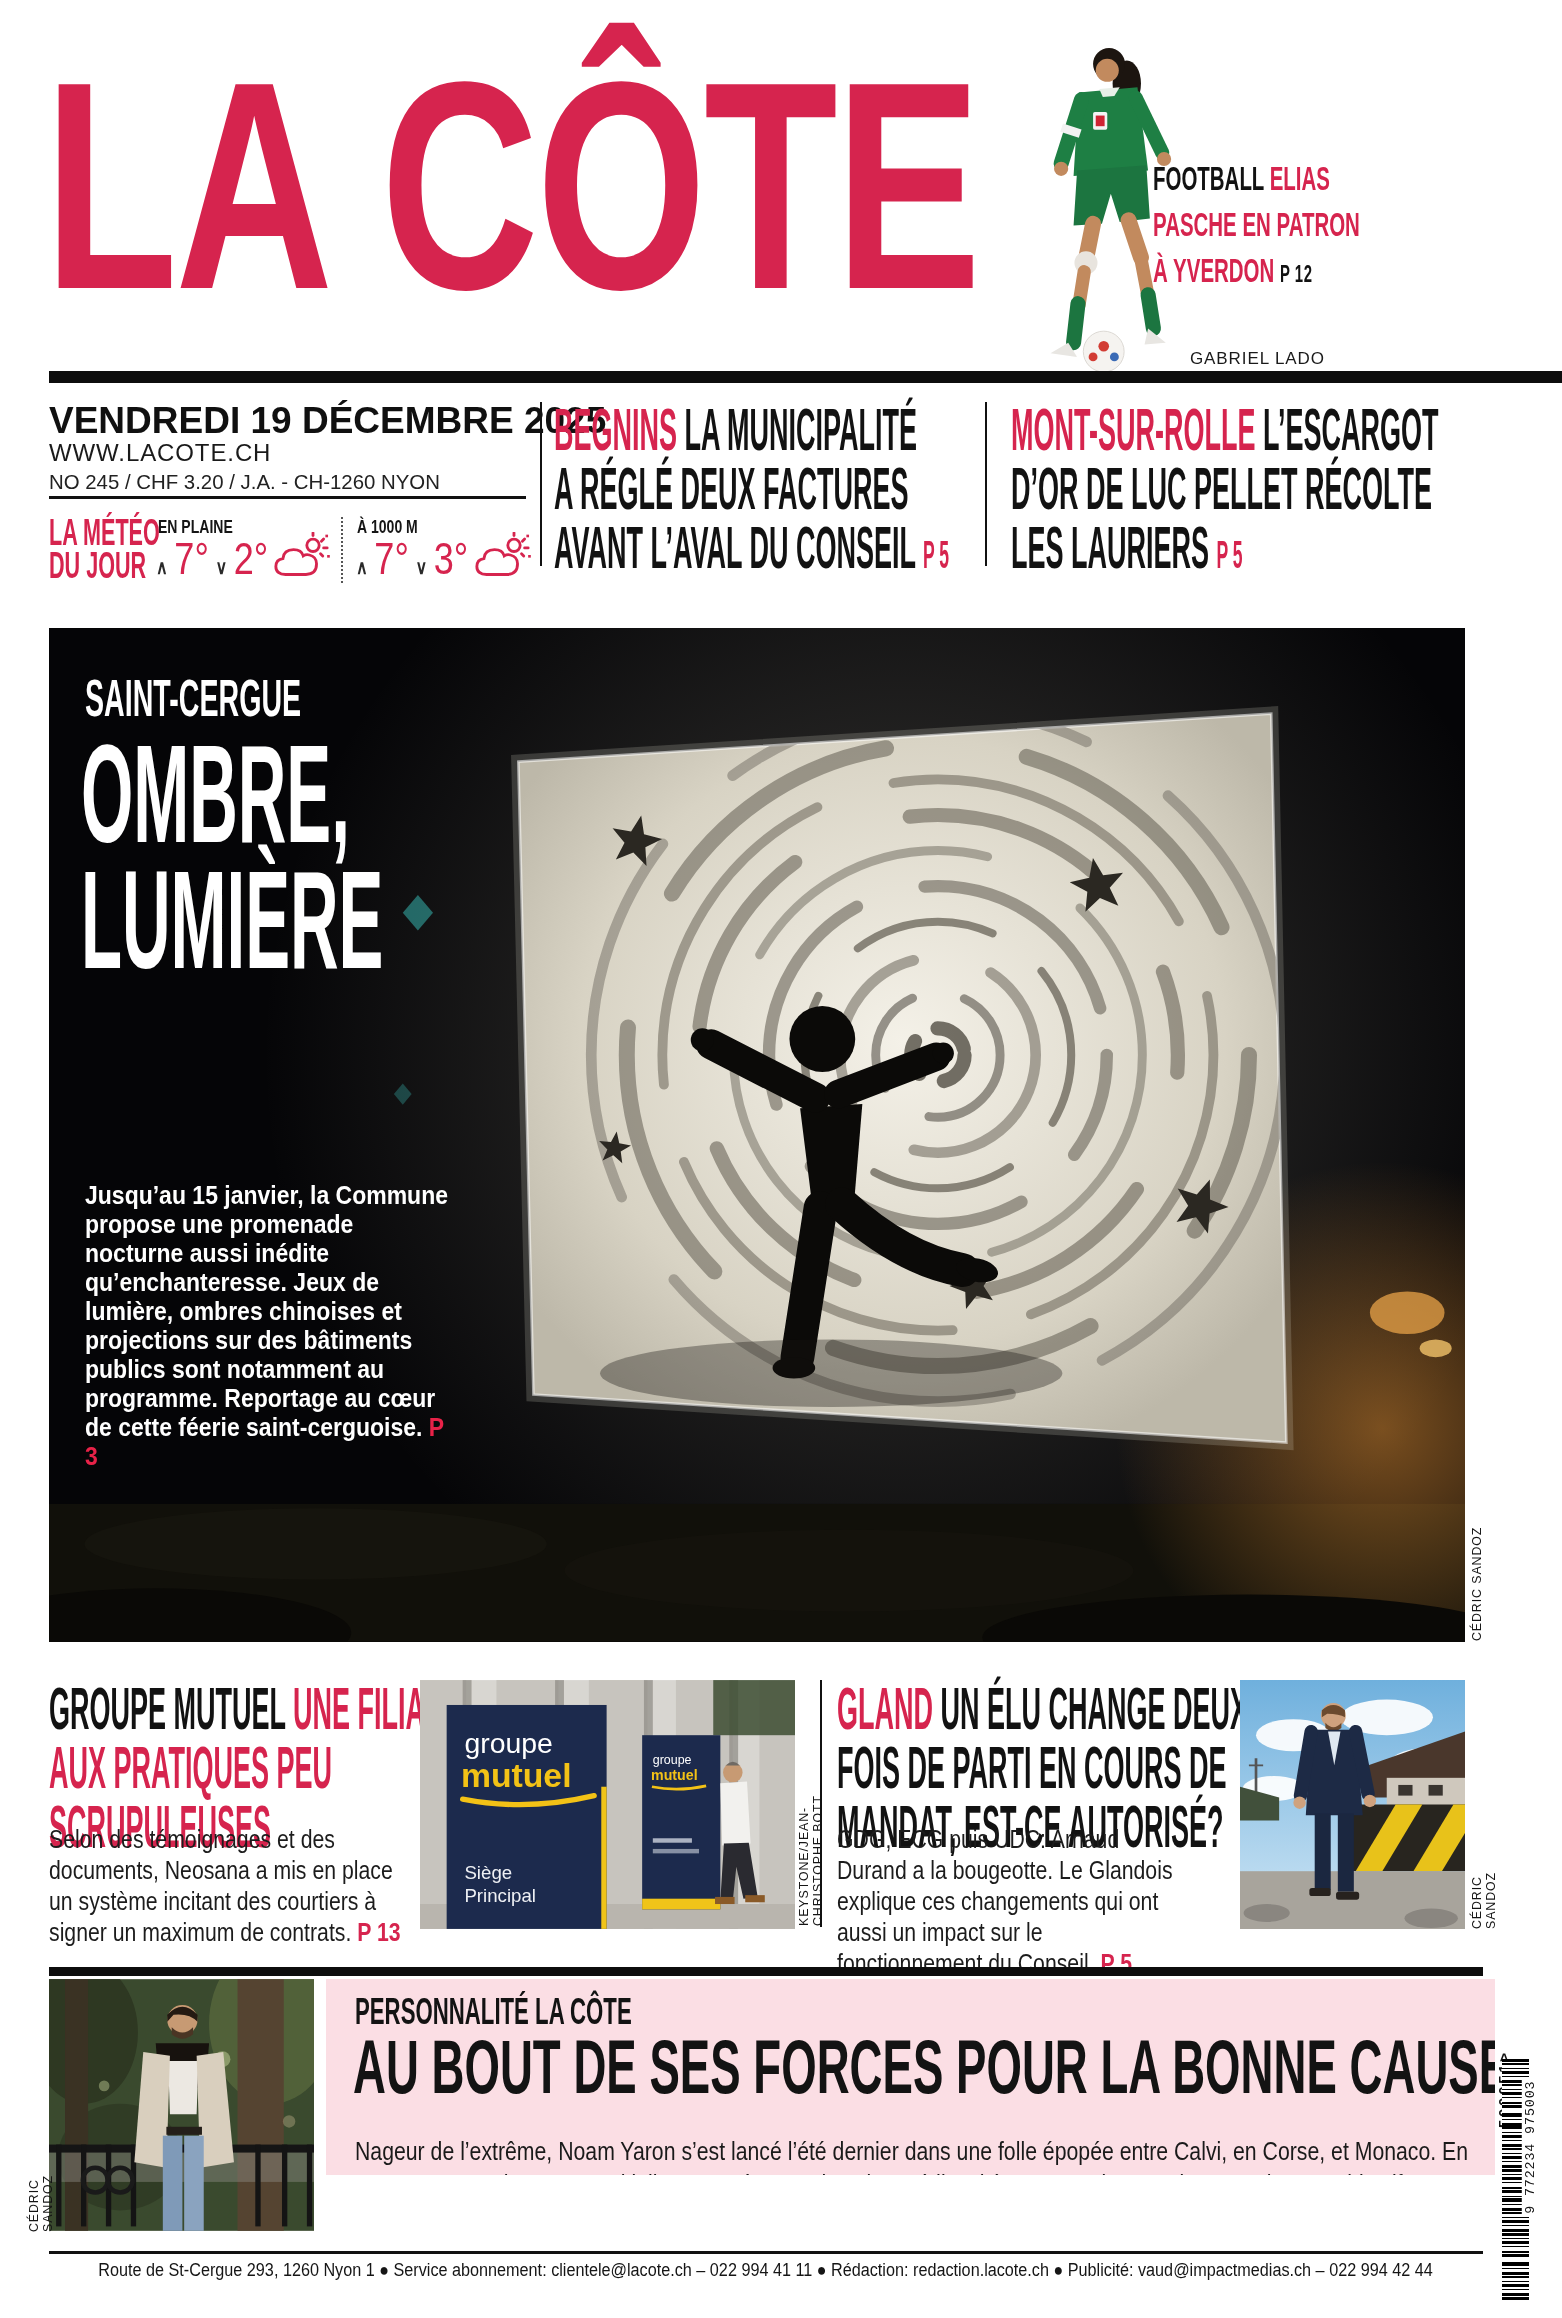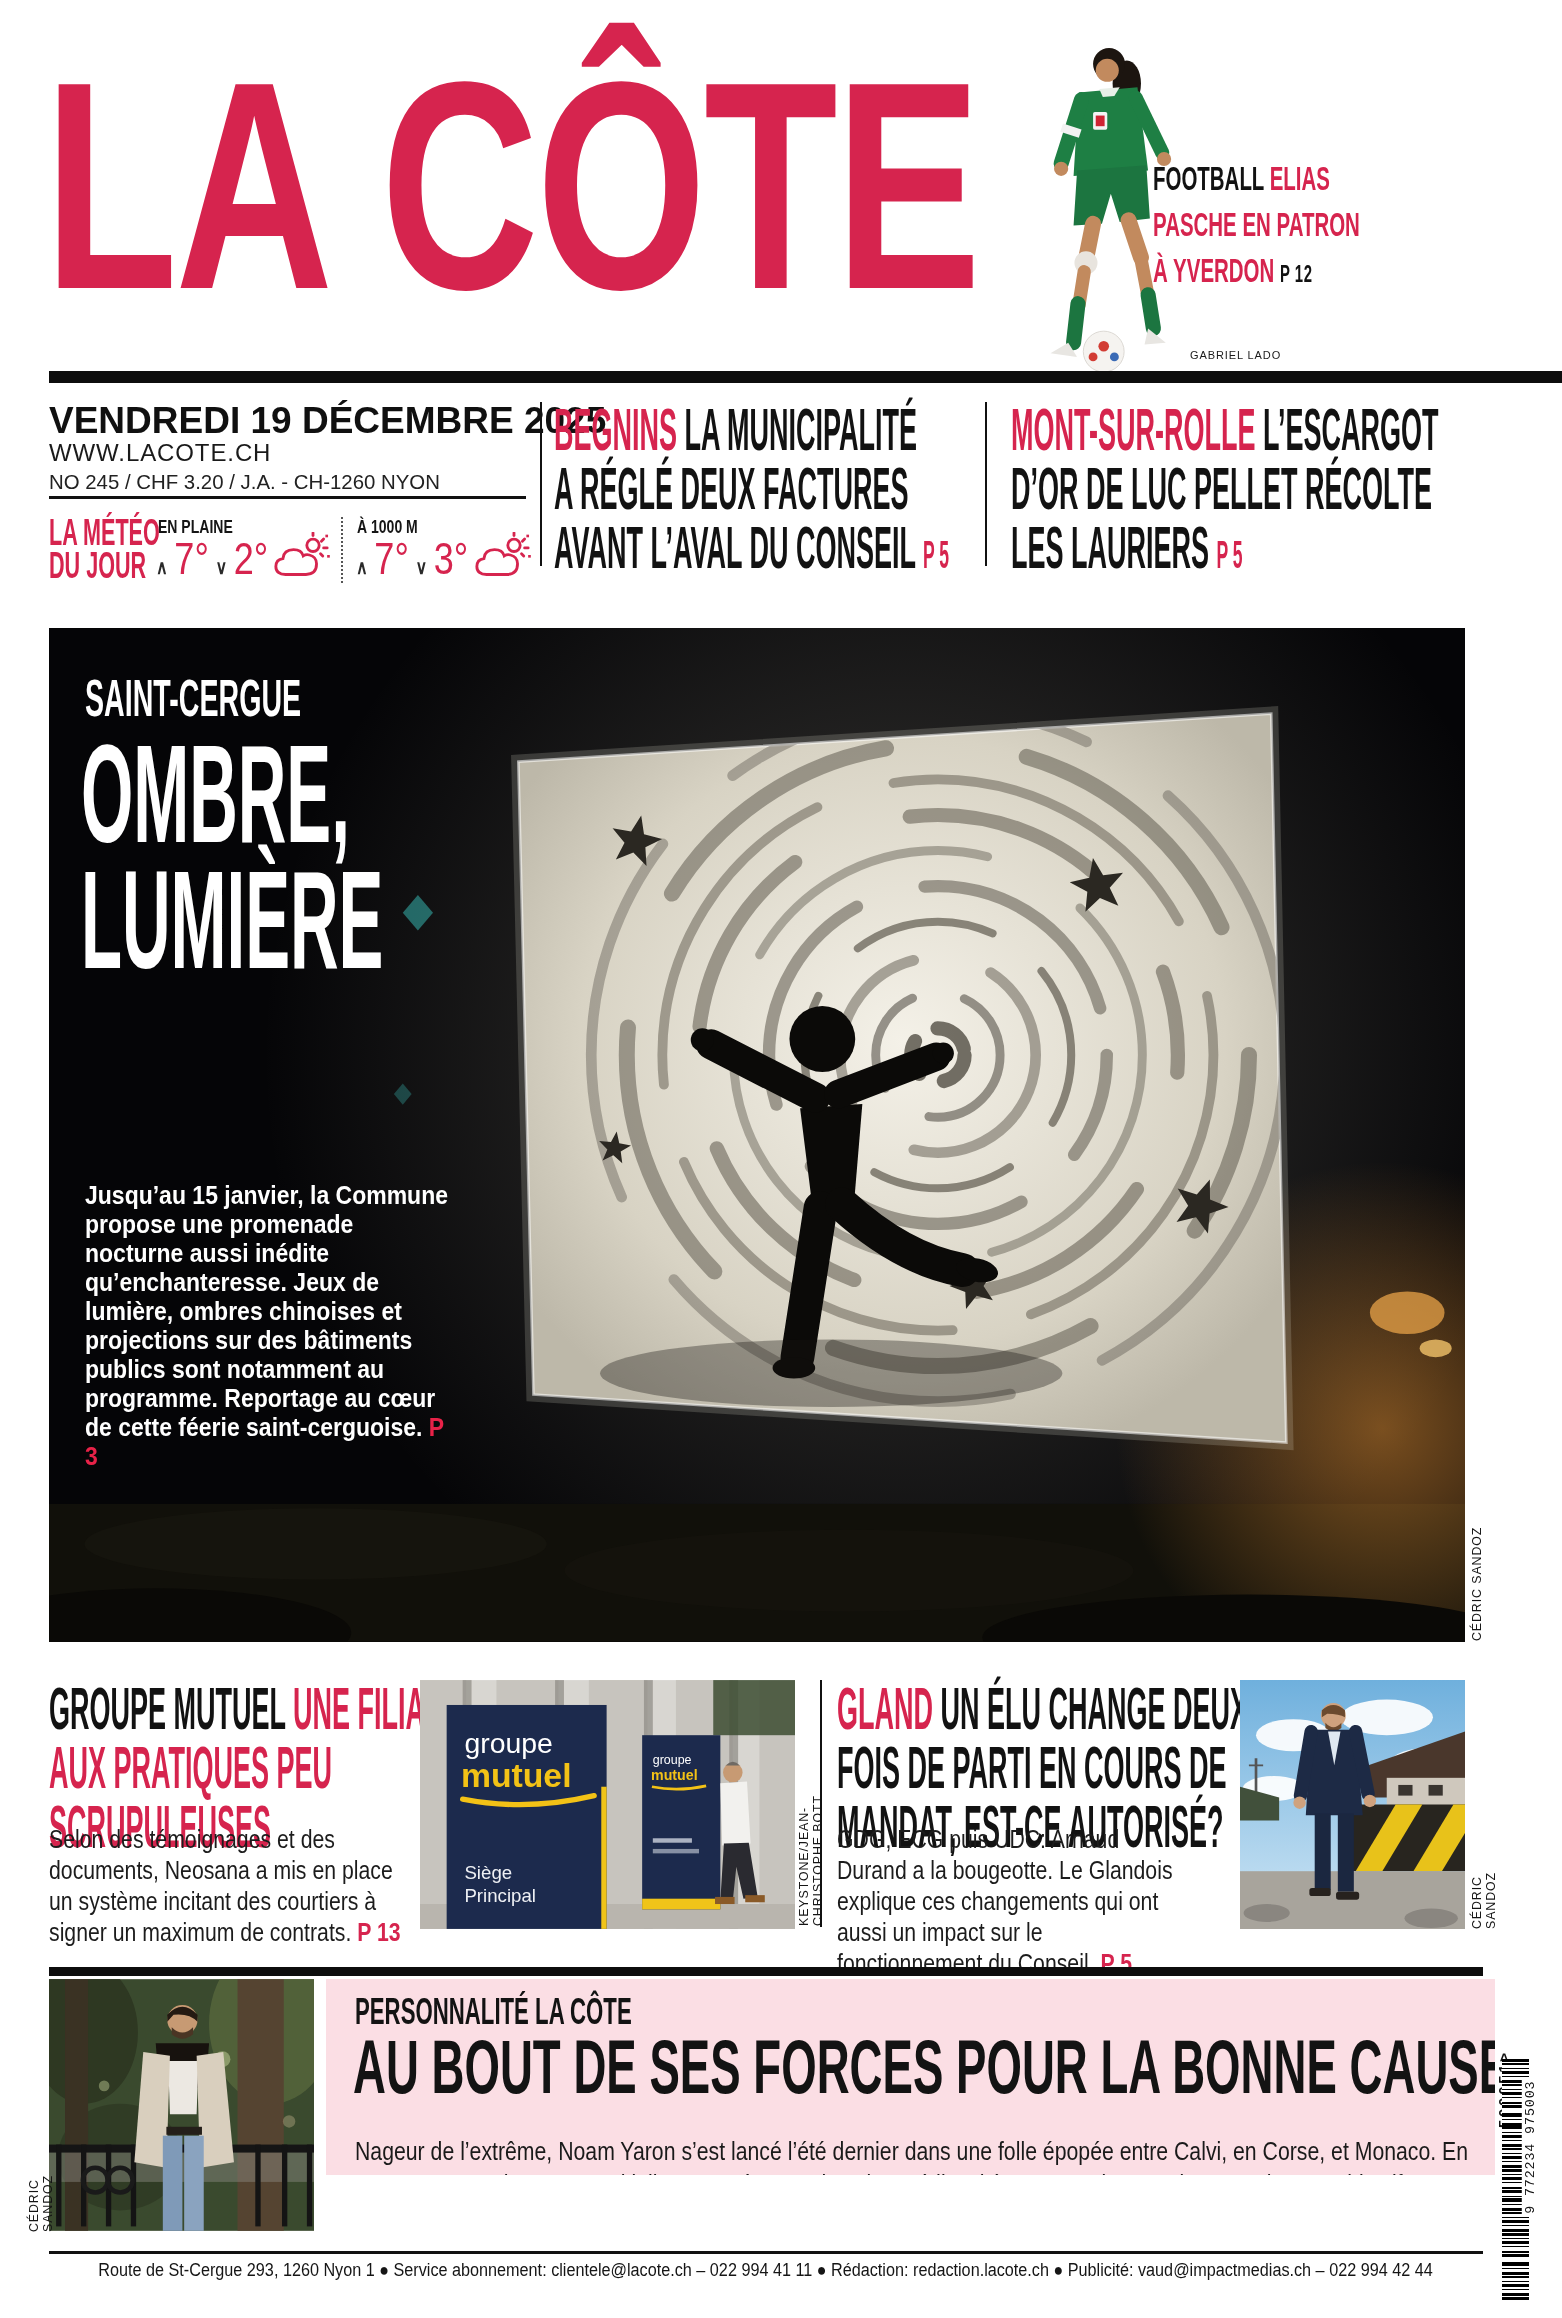--- a/index.html
+++ b/index.html
@@ -11,21 +11,21 @@
 
   
   .logo{left:44px;top:79px;font-weight:bold;font-size:296px;line-height:213px;color:var(--accent);
         transform:scaleX(.74);transform-origin:0 0;white-space:nowrap;letter-spacing:-3.6px;}
 
   
   .teaser{left:1153px;top:156px;font-weight:bold;font-size:33px;line-height:46px;
           transform:scaleX(.62);transform-origin:0 0;white-space:nowrap;color:var(--accent);}
   .teaser .k{color:var(--ink);}
   .teaser .pref{color:var(--ink);font-size:24px;letter-spacing:0.9px;}
-  .pcredit{font-size:11px;letter-spacing:0.9px;color:#1a1a1a;}
+  .pcredit{font-size:17px;letter-spacing:0.9px;color:#1a1a1a;}
 
   .topbar{left:49px;top:371px;width:1513px;height:11.6px;background:#0d0d0d;}
 
   
   .dl-date{left:49px;top:400px;font-weight:bold;font-size:37px;color:#101010;letter-spacing:0;}
   .dl-web{left:49px;top:439px;font-size:24px;color:#1a1a1a;letter-spacing:0.9px;}
   .dl-issue{left:49px;top:471px;font-size:20.4px;color:#222;text-align:center;}
   .dl-rule{left:49px;top:496px;width:477px;height:2.7px;background:#111;}
 
   

